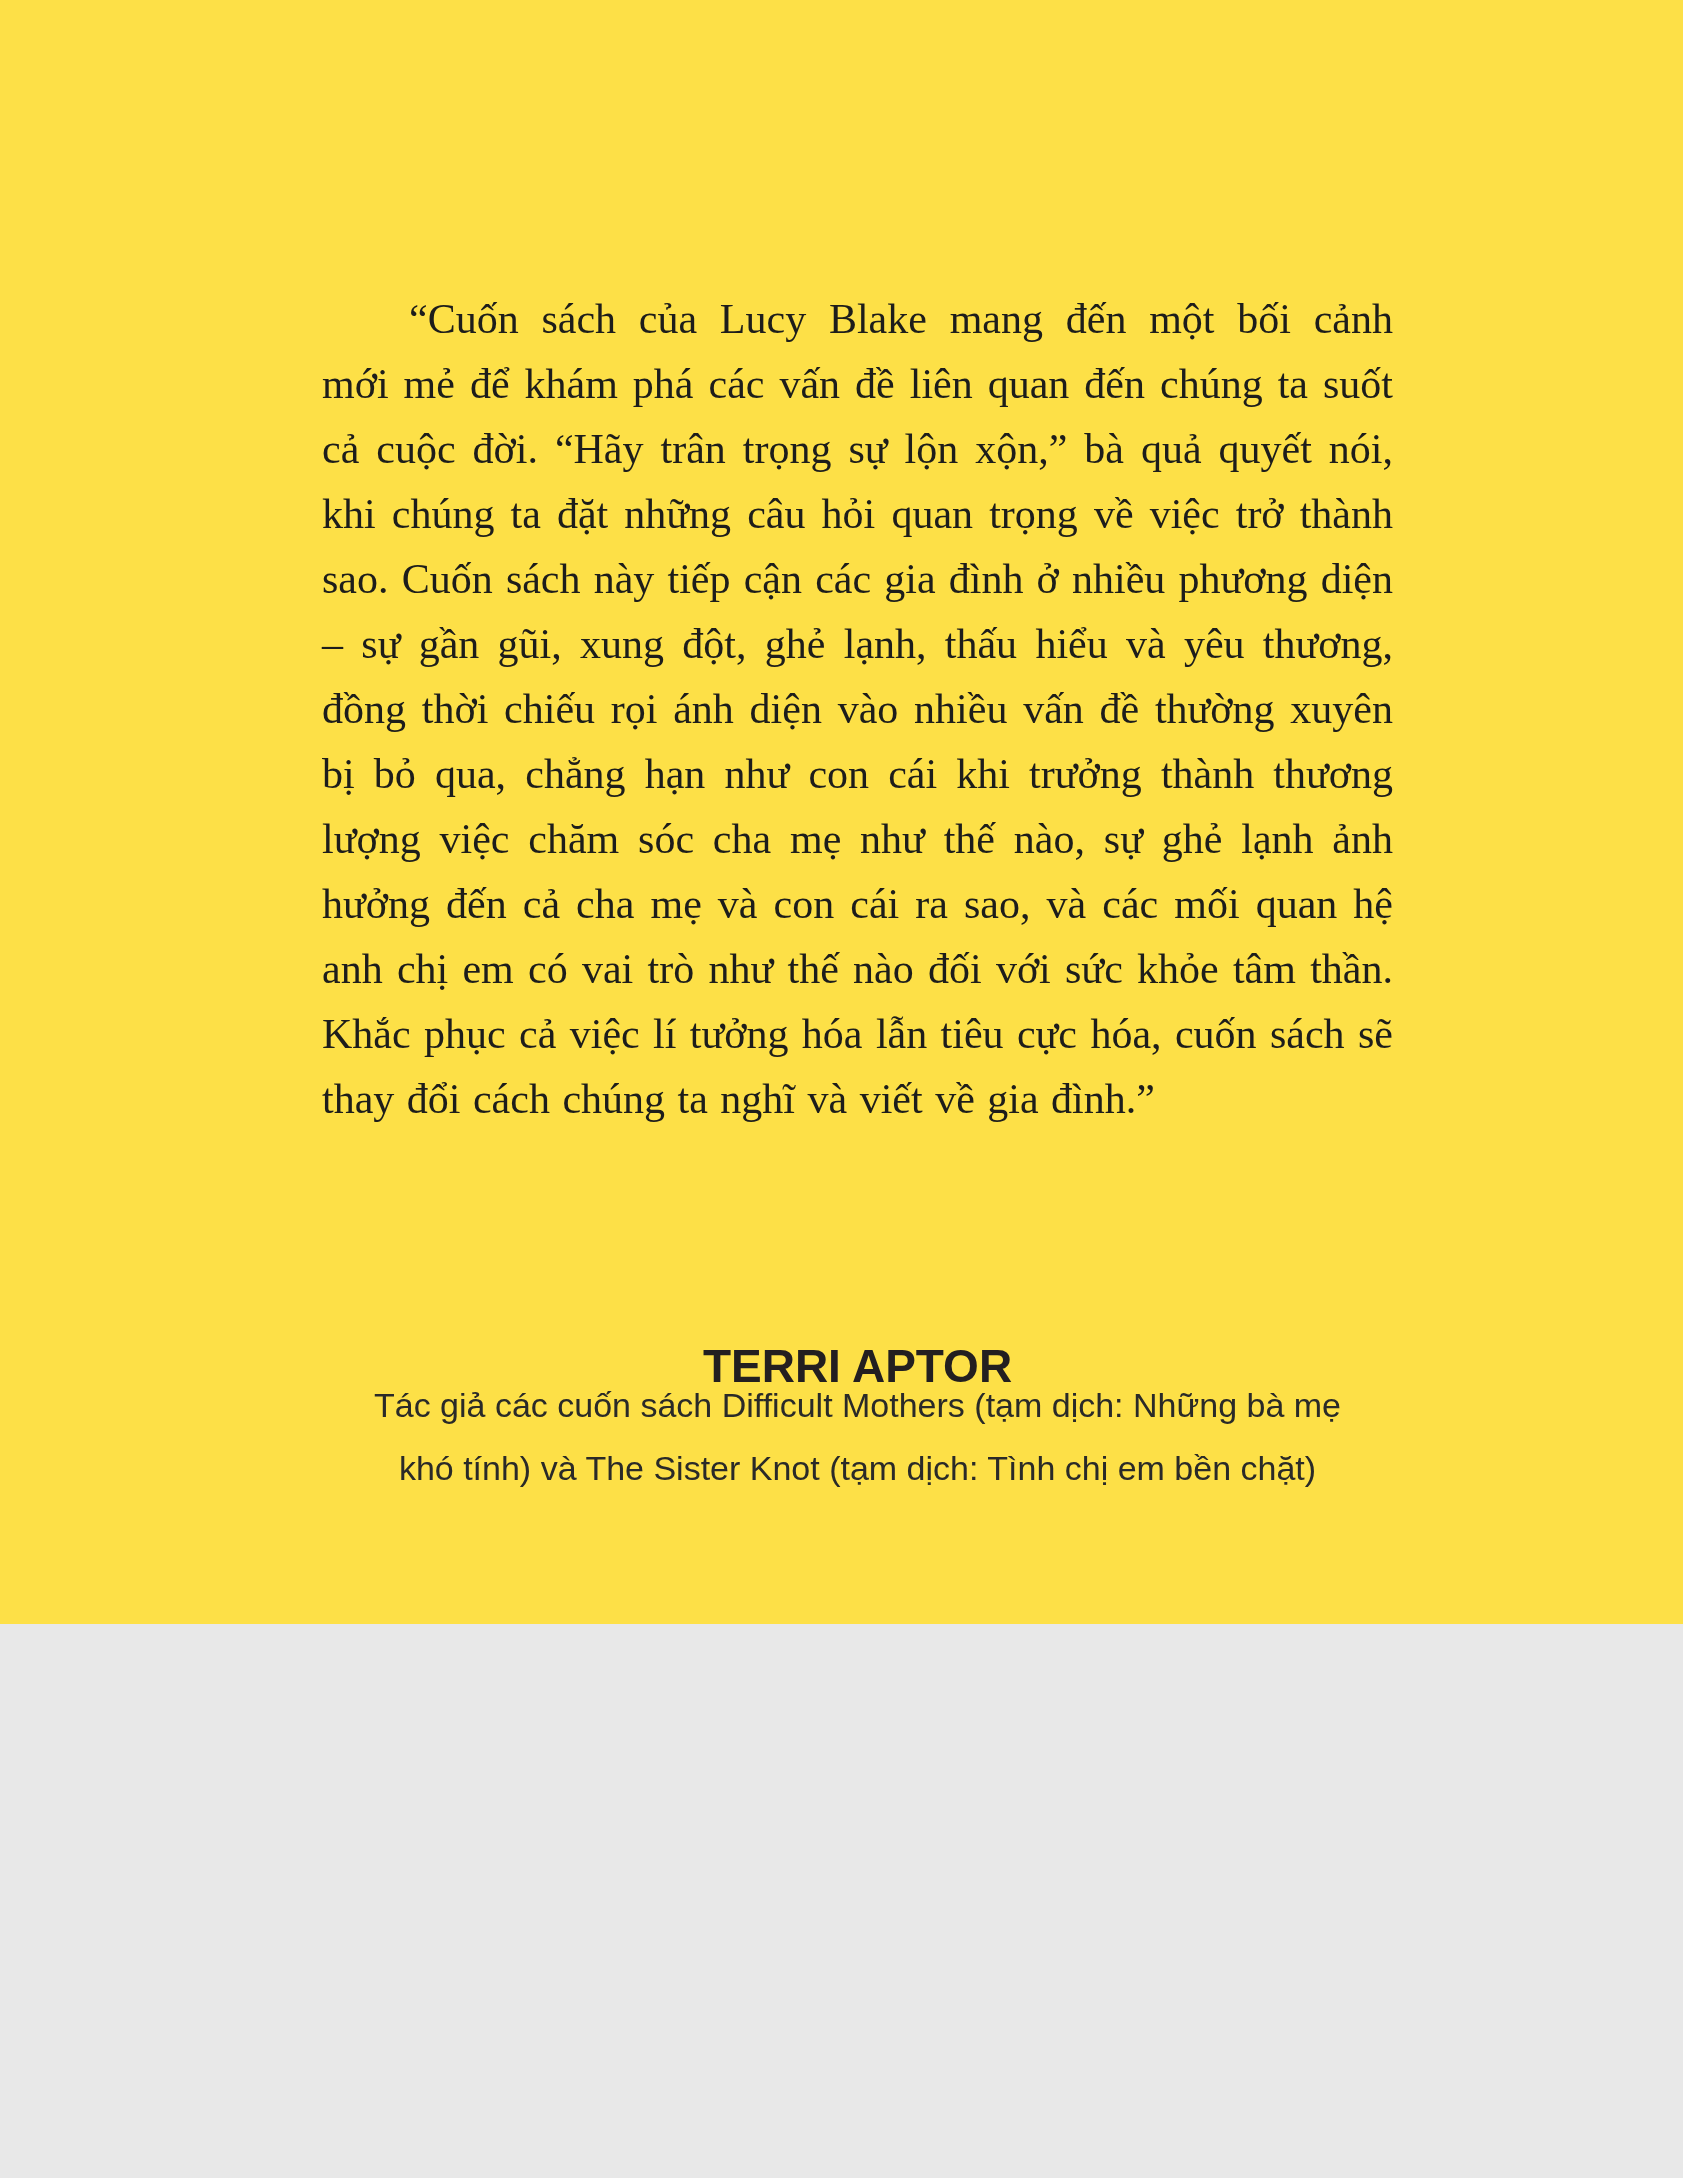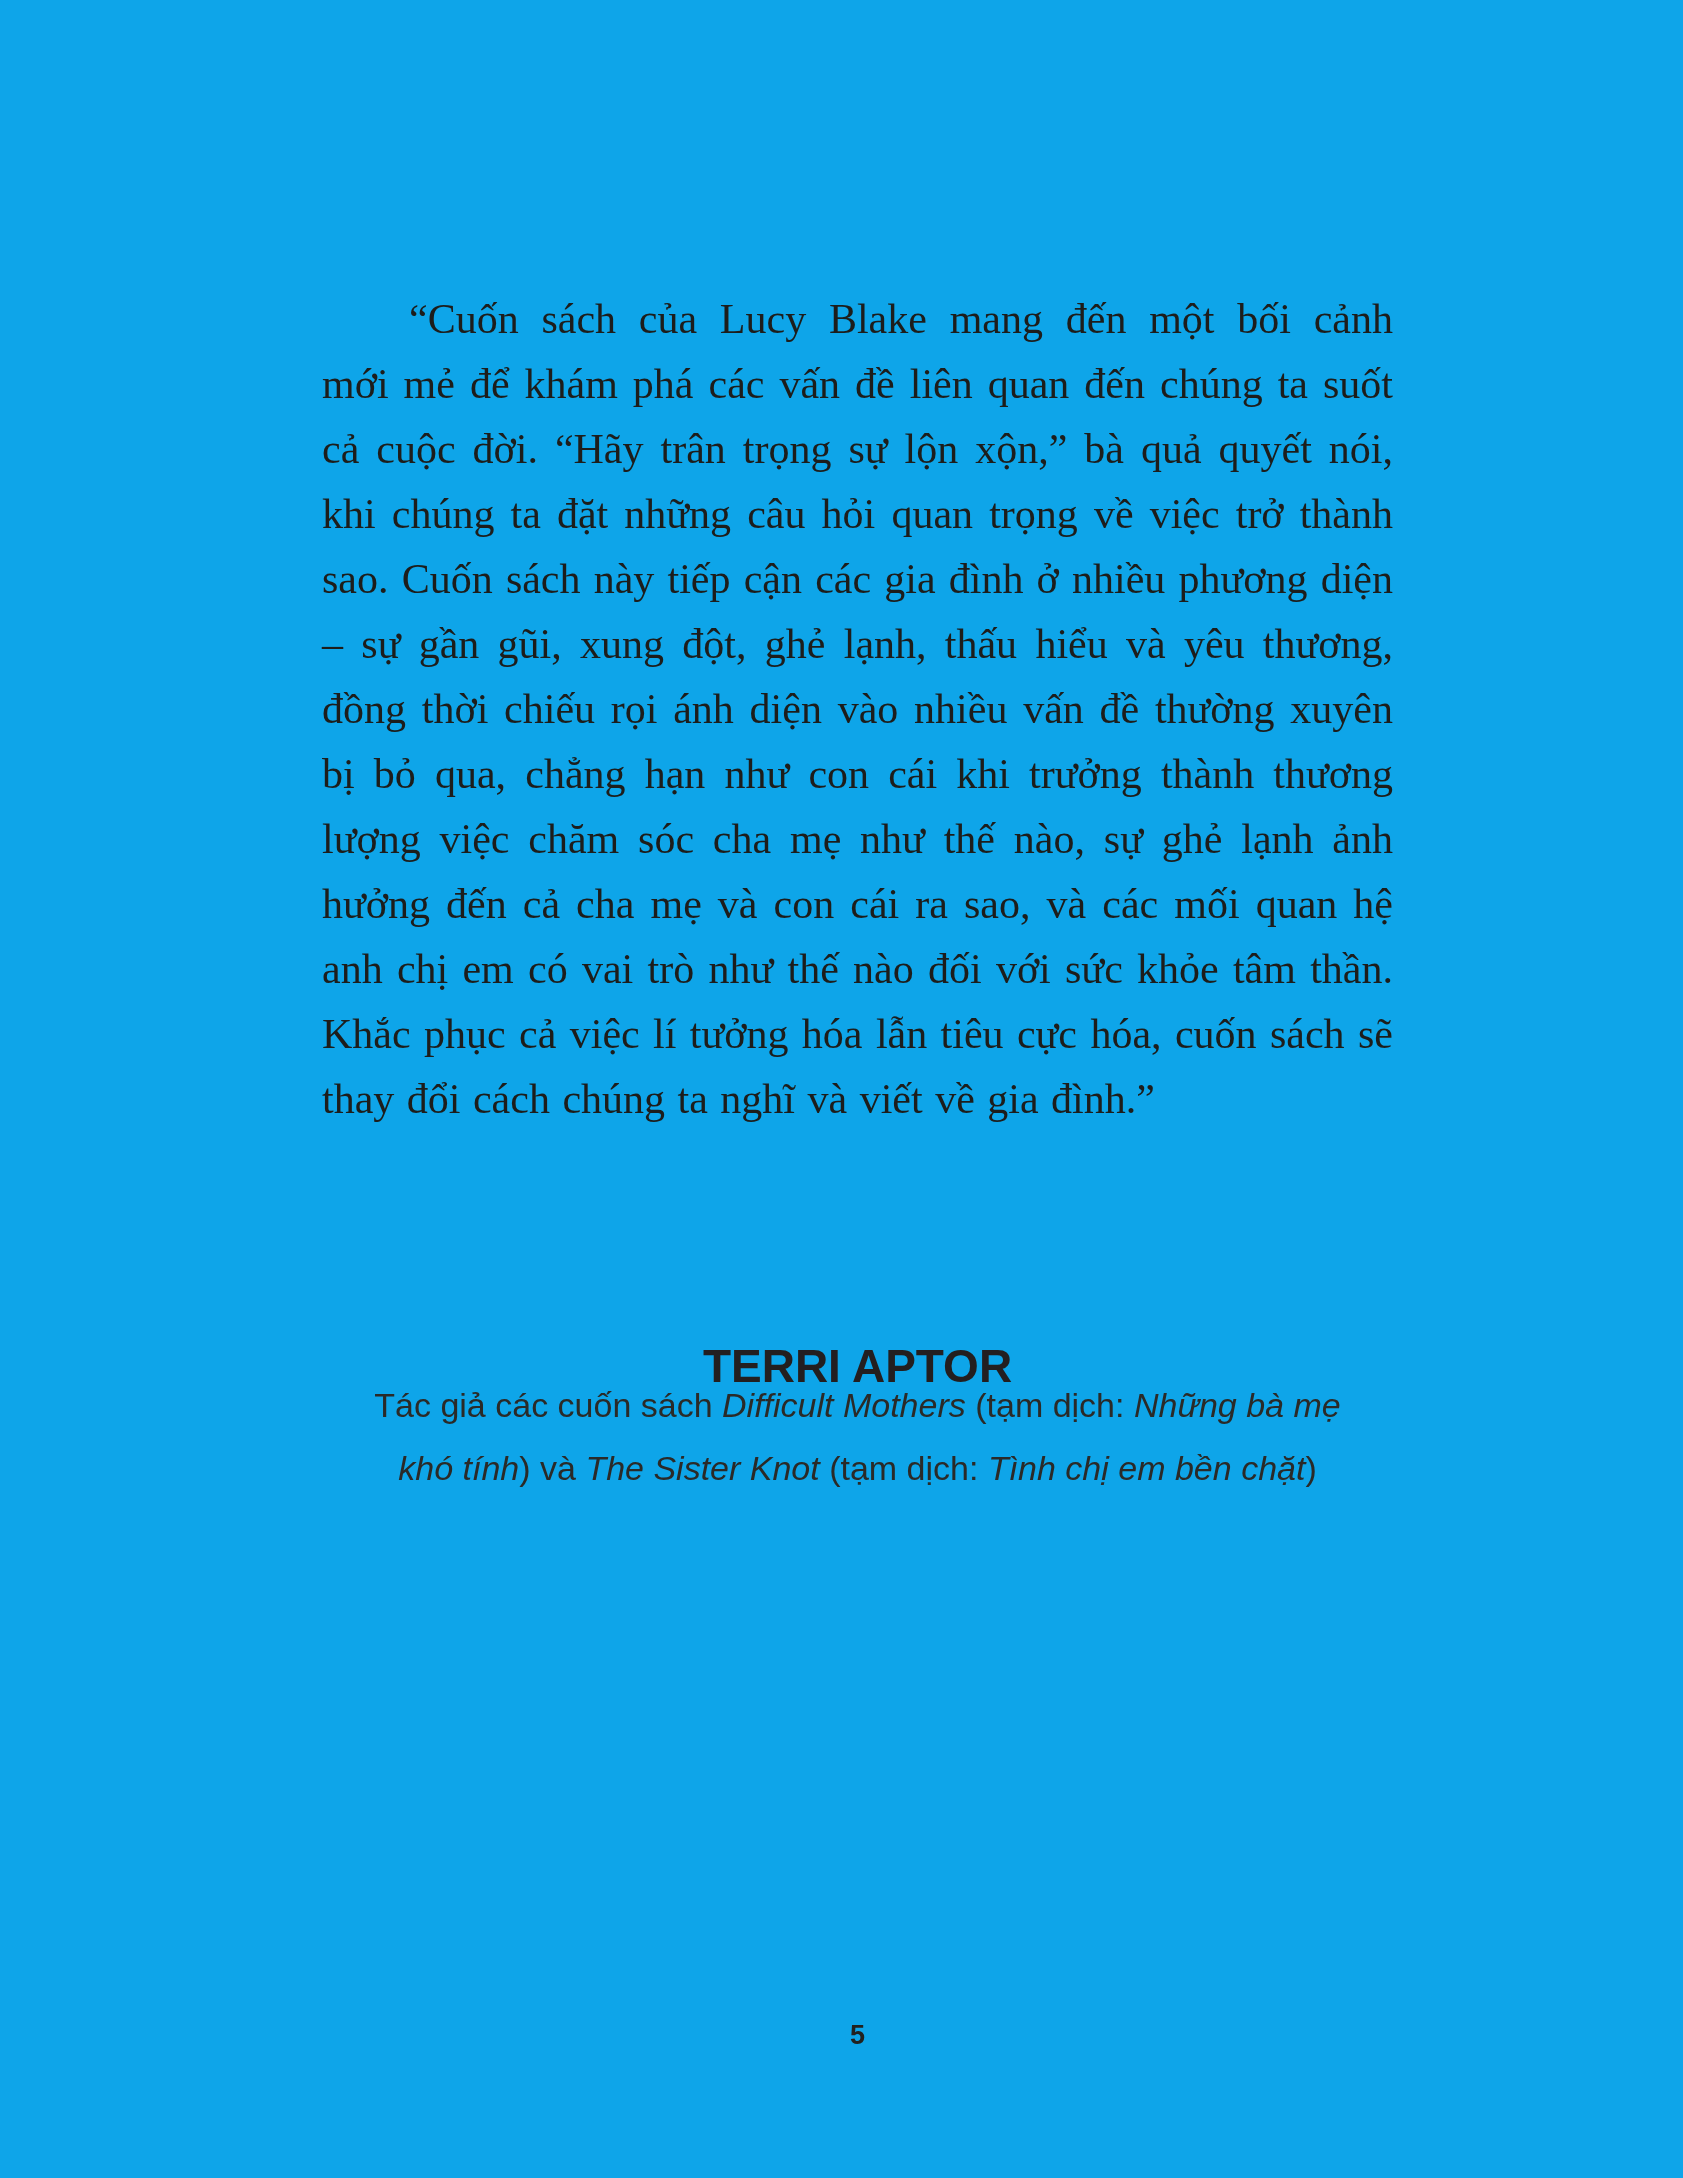--- a/index.html
+++ b/index.html
@@ -3,22 +3,22 @@
 <meta charset="utf-8">
 <style>
   html, body {
     margin: 0;
     padding: 0;
     background: #e8e8e8;
   }
   .page {
     position: relative;
     width: 1683px;
-    height: 2178px;
-    background: #0ea5e9;
+    height: 1624px;
+    background: #fde047;
     overflow: hidden;
     font-family: "Liberation Serif", "DejaVu Serif", serif;
   }
   .quote {
     position: absolute;
     left: 322px;
     top: 287px;
     width: 1071px;
     font-size: 42px;
     line-height: 65px;
@@ -58,21 +58,20 @@
     text-align: center;
     font-family: "Liberation Sans", "DejaVu Sans", sans-serif;
     font-size: 34px;
     line-height: 63px;
     color: #2a2a28;
   }
   .attrib-line {
     white-space: nowrap;
   }
   .attrib-line .it {
-    font-style: italic;
   }
   .page-number {
     position: absolute;
     left: 322px;
     top: 2015px;
     width: 1071px;
     text-align: center;
     font-family: "Liberation Sans", "DejaVu Sans", sans-serif;
     font-weight: 700;
     font-size: 27px;

